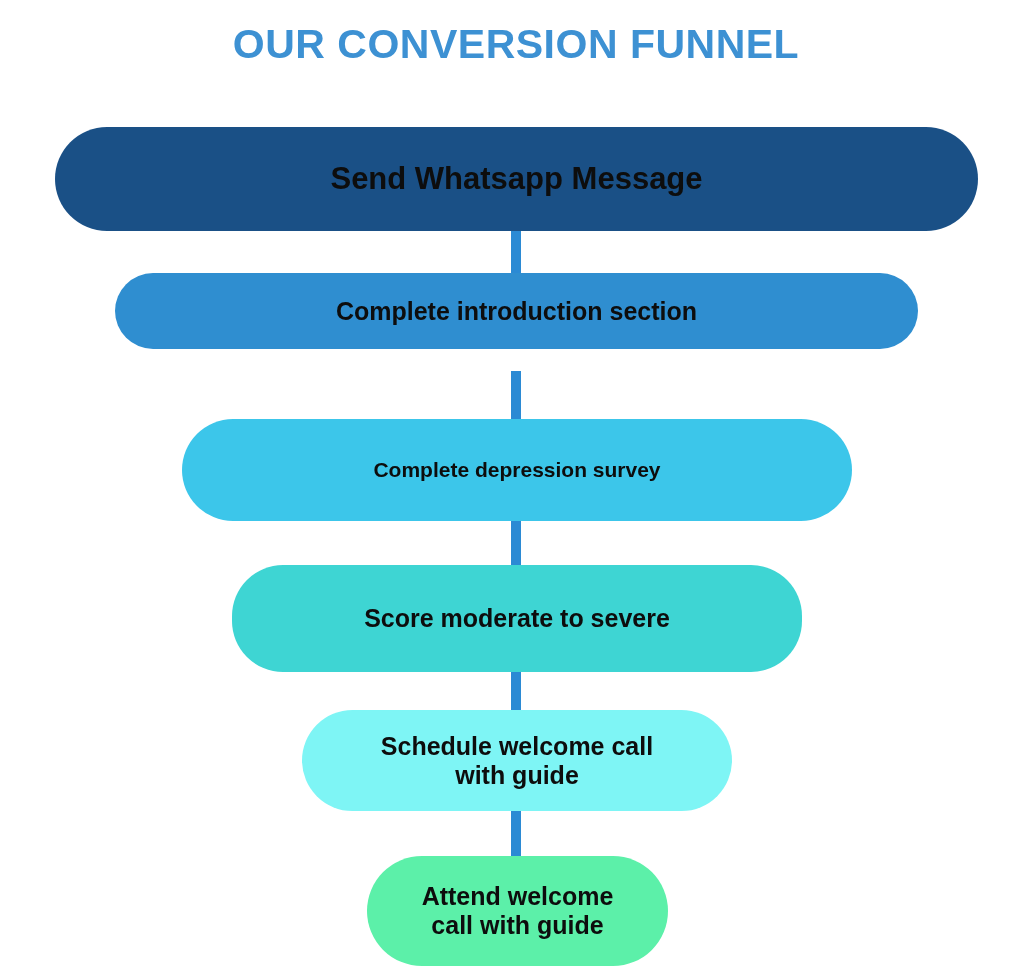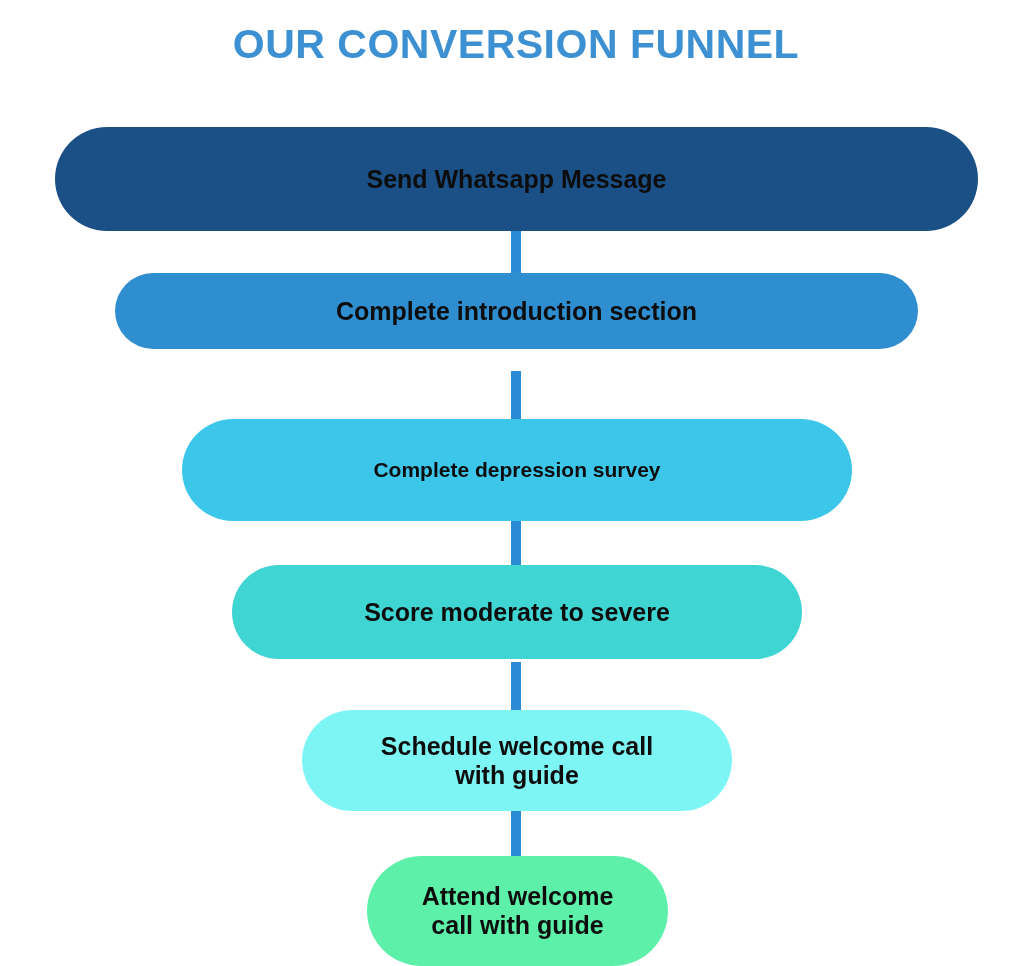--- a/index.html
+++ b/index.html
@@ -57,25 +57,25 @@
     font-weight: bold;
     color: #0d0d0d;
     text-align: center;
     line-height: 1.16;
     padding: 0 18px;
     white-space: pre-line;
   }
   .s1 { left: 55px;  top: 127px; width: 923px; height: 104px; background: #1a5086; border-radius: 52px; }
   .s2 { left: 115px; top: 273px; width: 803px; height: 76px; background: #2f8ed0; border-radius: 51px; }
   .s3 { left: 182px; top: 419px; width: 670px; height: 102px; background: #3cc6ea; border-radius: 51px; }
-  .s4 { left: 232px; top: 565px; width: 570px; height: 94px; background: #3ed5d3; border-radius: 51px; }
+  .s4 { left: 232px; top: 565px; width: 570px; height: 107px; background: #3ed5d3; border-radius: 51px; }
   .s5 { left: 302px; top: 710px; width: 430px; height: 101px; background: #7ef5f5; border-radius: 51px; }
   .s6 { left: 367px; top: 856px; width: 301px; height: 110px; background: #5cf0a9; border-radius: 55px; }
 
-  .s1 .stage-label { font-size: 25px; text-align: right; }
+  .s1 .stage-label { font-size: 31px; text-align: right; }
   .s2 .stage-label { font-size: 25px; }
   .s3 .stage-label { font-size: 21px; }
   .s4 .stage-label { font-size: 25px; }
   .s5 .stage-label { font-size: 25px; }
   .s6 .stage-label { font-size: 25px; }
 
   .c1 { top: 225px; height: 52px; }
   .c2 { top: 371px; height: 52px; }
   .c3 { top: 517px; height: 52px; }
   .c4 { top: 662px; height: 52px; }

